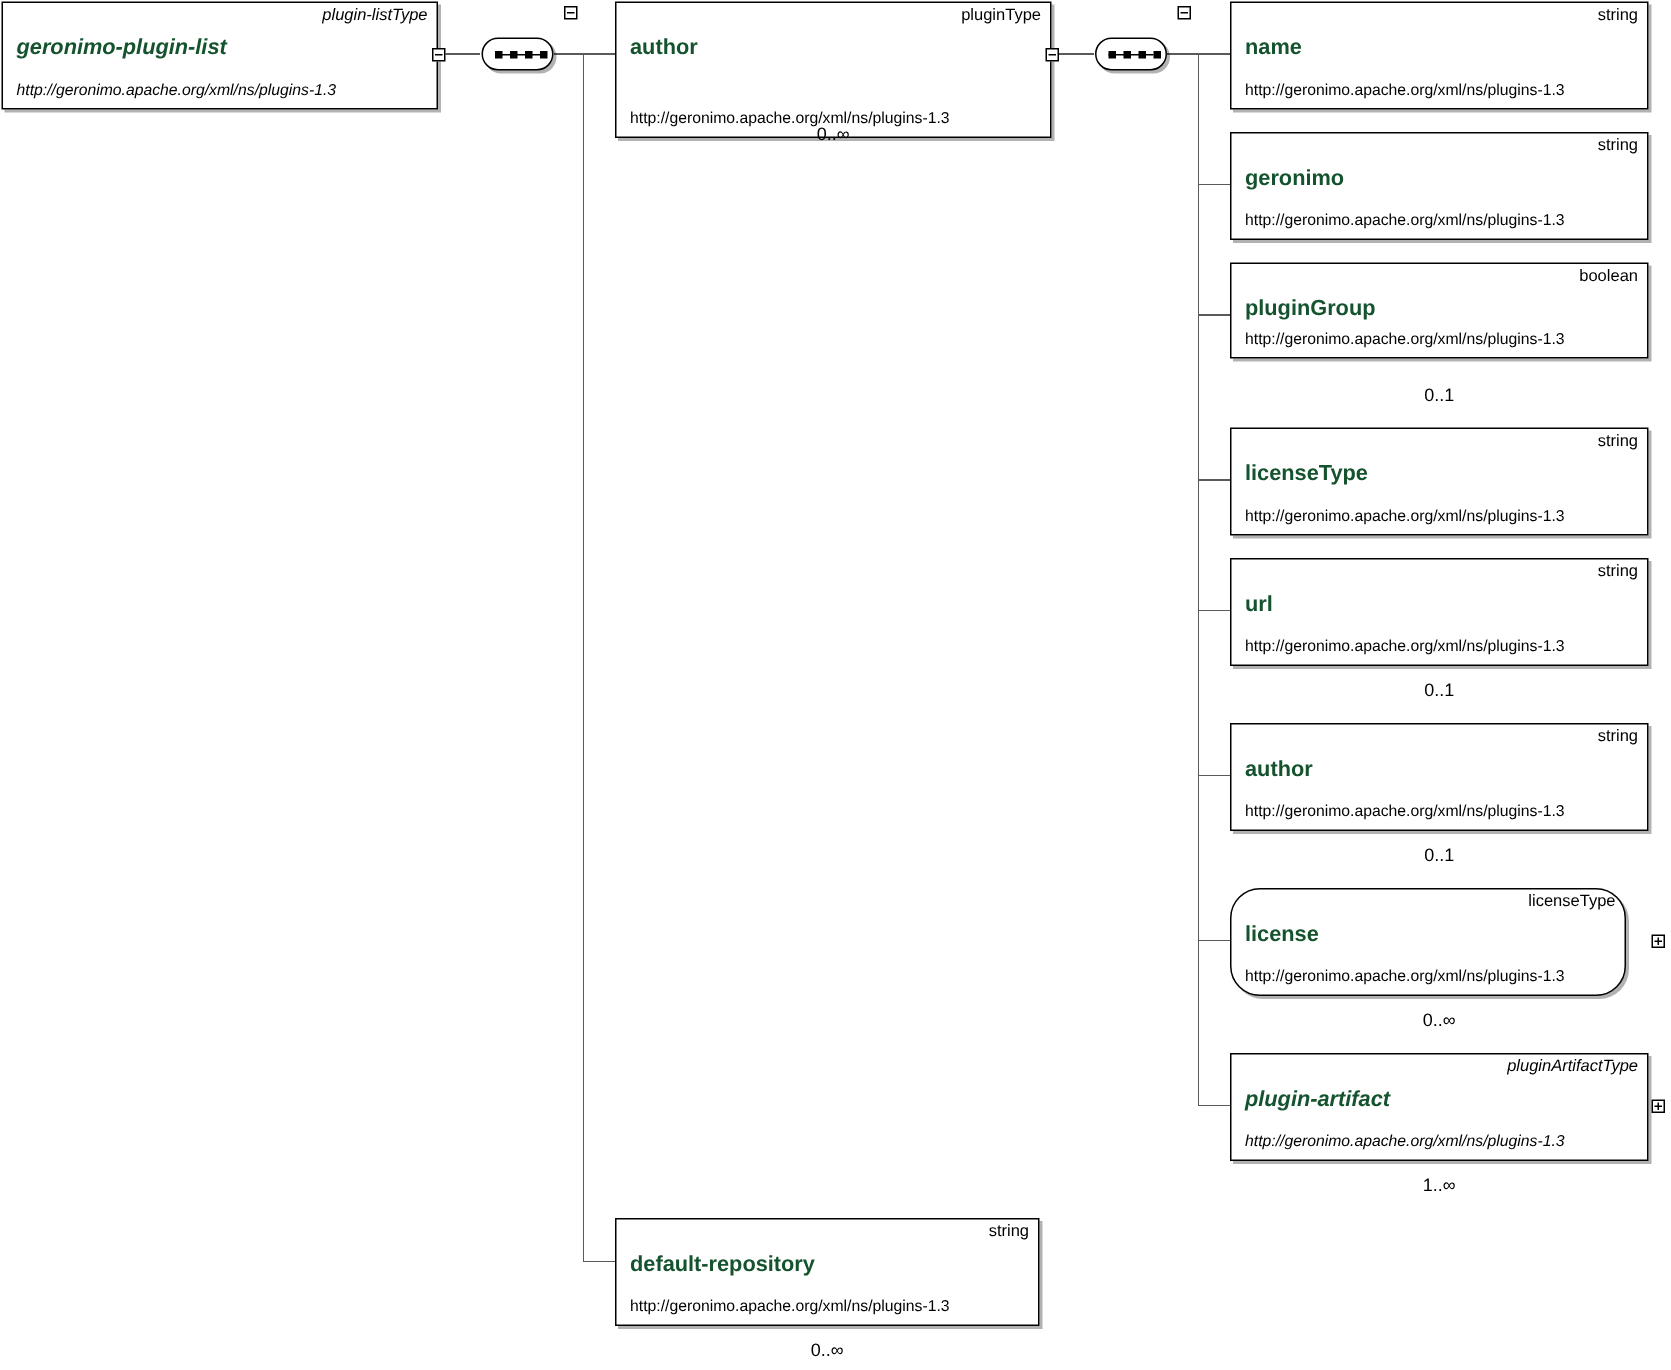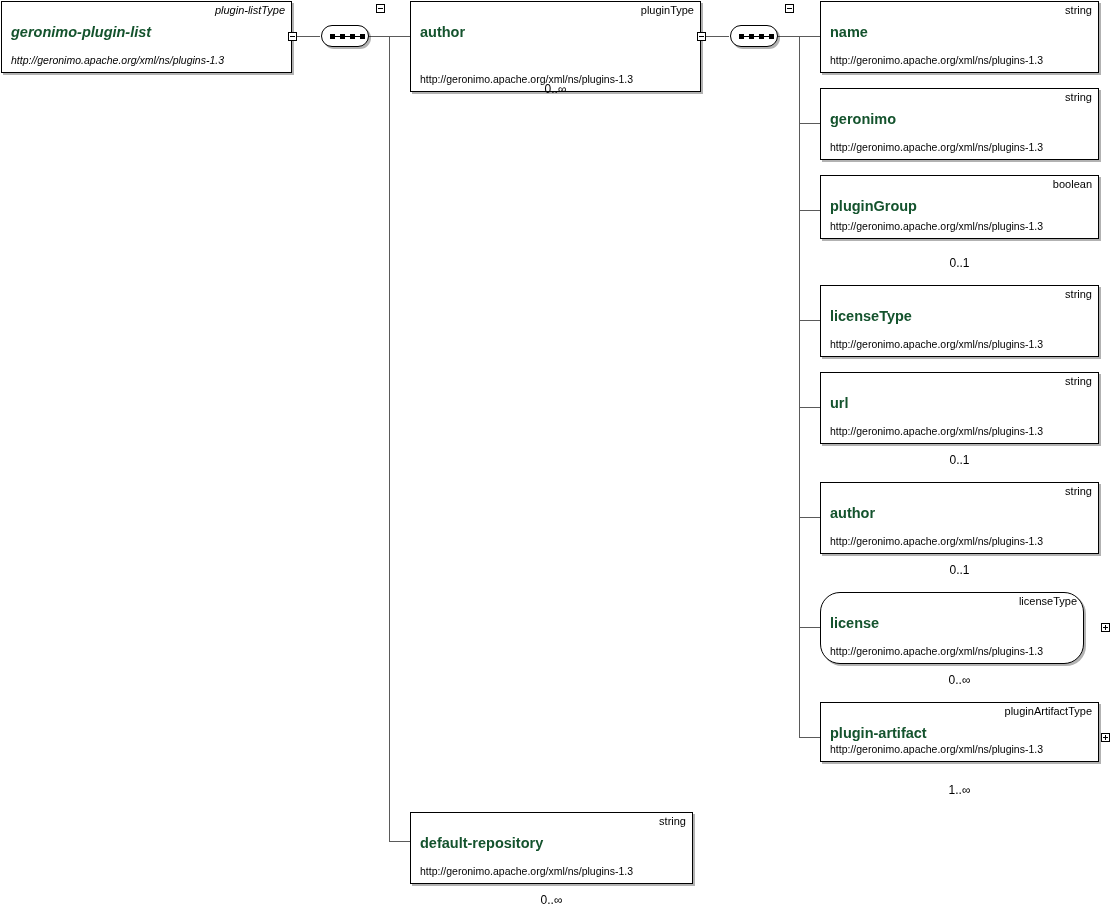--- a/index.html
+++ b/index.html
@@ -256,21 +256,21 @@
     <span class="type-label">licenseType</span>
     <span class="elem-name">license</span>
     <span class="elem-ns">http://geronimo.apache.org/xml/ns/plugins-1.3</span>
   </div>
   <div class="handle" style="left:1101px; top:623px;">
     <span class="h-bar"></span>
     <span class="v-bar"></span>
   </div>
   <div class="cardinality" style="left:820px; top:673px; width:279px;">0..∞</div>
 
-  <div class="node" style="left:820px; top:702px; width:279px; height:60px;">
+  <div class="node" style="left:820px; top:702px; width:279px; height:72px;font-style:italic;">
     <span class="type-label">pluginArtifactType</span>
     <span class="elem-name">plugin-artifact</span>
     <span class="elem-ns">http://geronimo.apache.org/xml/ns/plugins-1.3</span>
   </div>
   <div class="handle" style="left:1101px; top:733px;">
     <span class="h-bar"></span>
     <span class="v-bar"></span>
   </div>
   <div class="cardinality" style="left:820px; top:783px; width:279px;">1..∞</div>
 

